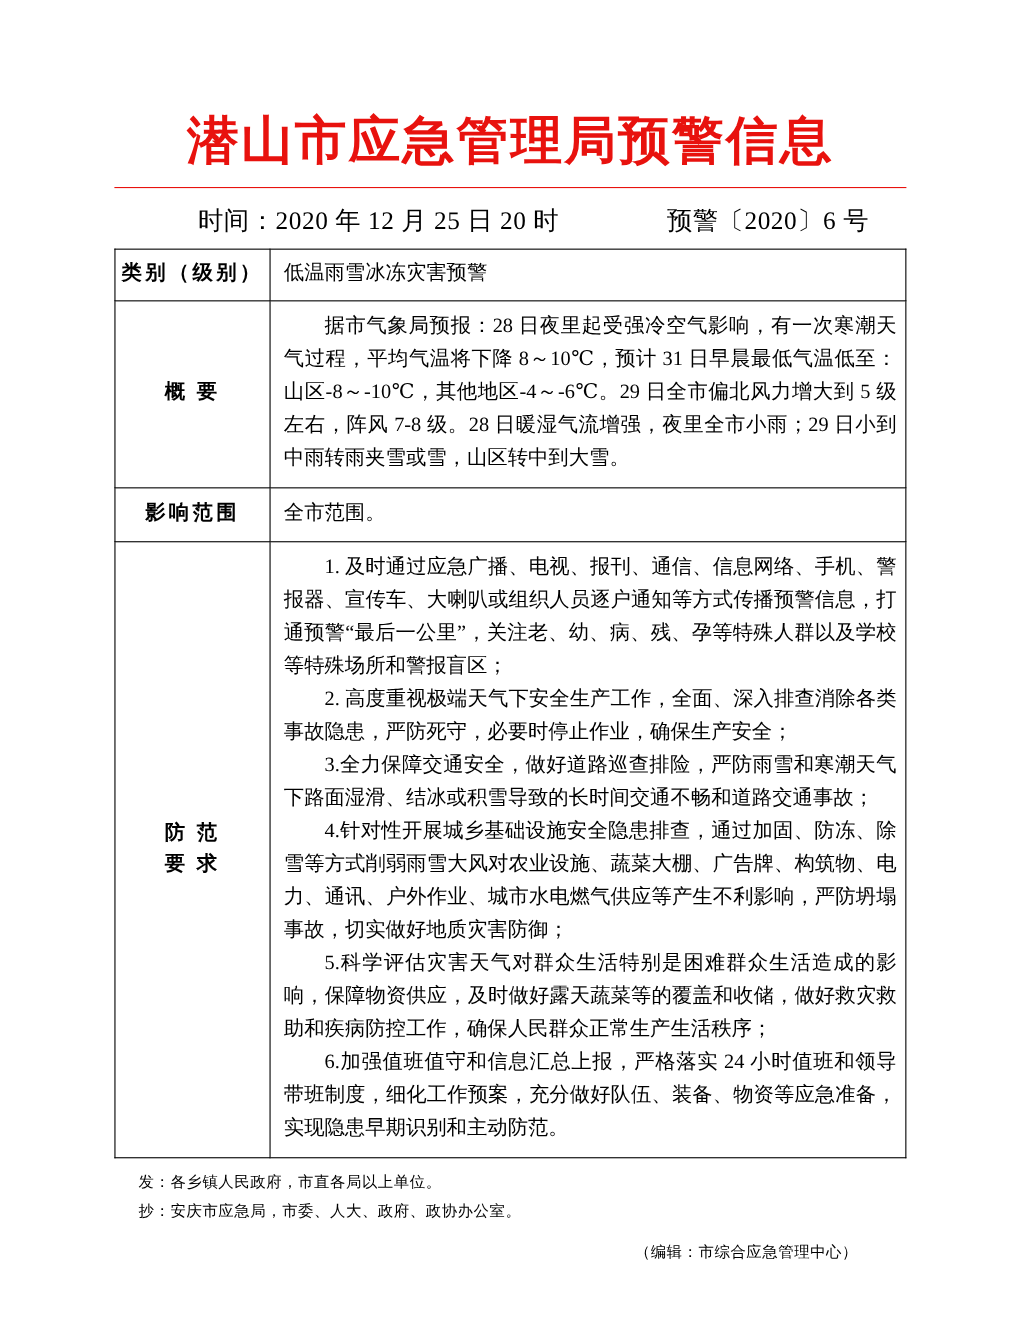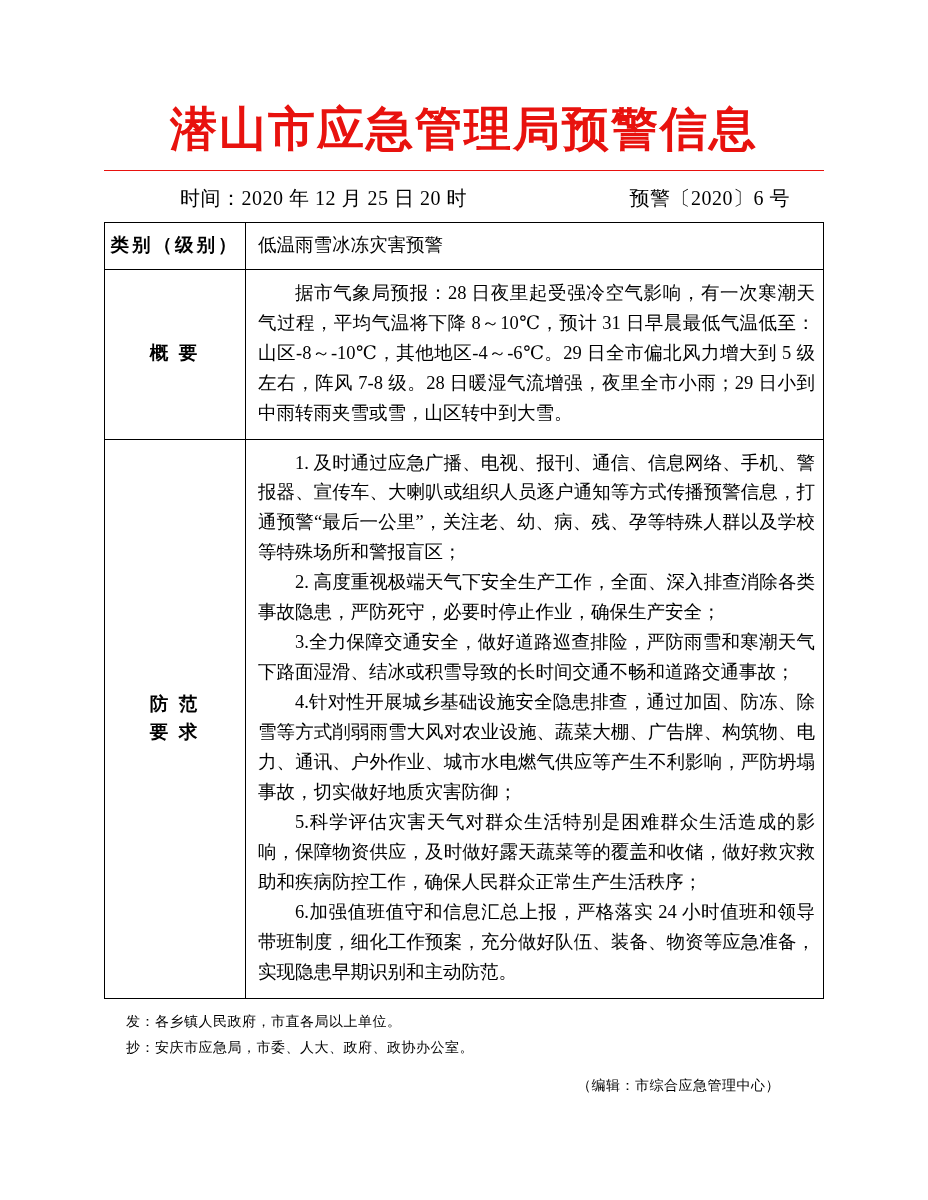--- a/index.html
+++ b/index.html
@@ -36,21 +36,21 @@
   .title-rule {
     border: none;
     border-top: 1.5px solid #e8120e;
     margin: 14px 0 0 0;
     width: 100%;
   }
   .meta-row {
     display: flex;
     justify-content: space-between;
     align-items: center;
-    font-size: 20px;
+    font-size: 23px;
     padding: 14px 6px 10px 6px;
     letter-spacing: 0.5px;
   }
   .meta-left { padding-left: 70px; }
   .meta-right { padding-right: 28px; }
 
   table.main {
     width: 100%;
     border-collapse: collapse;
     table-layout: fixed;
@@ -119,20 +119,26 @@
         <td class="label">类别（级别）</td>
         <td class="value centered">低温雨雪冰冻灾害预警</td>
       </tr>
       <tr>
         <td class="label">概 要</td>
         <td class="value">
           <p>据市气象局预报：28 日夜里起受强冷空气影响，有一次寒潮天气过程，平均气温将下降 8～10℃，预计 31 日早晨最低气温低至：山区-8～-10℃，其他地区-4～-6℃。29 日全市偏北风力增大到 5 级左右，阵风 7-8 级。28 日暖湿气流增强，夜里全市小雨；29 日小到中雨转雨夹雪或雪，山区转中到大雪。</p>
         </td>
       </tr>
       <tr>
+        <td class="label">影响范围</td>
+        <td class="value flat">
+          <p>全市范围。</p>
+        </td>
+      </tr>
+      <tr>
         <td class="label two-line">
           <div>防 范</div>
           <div>要 求</div>
         </td>
         <td class="value">
           <p>1. 及时通过应急广播、电视、报刊、通信、信息网络、手机、警报器、宣传车、大喇叭或组织人员逐户通知等方式传播预警信息，打通预警“最后一公里”，关注老、幼、病、残、孕等特殊人群以及学校等特殊场所和警报盲区；</p>
           <p>2. 高度重视极端天气下安全生产工作，全面、深入排查消除各类事故隐患，严防死守，必要时停止作业，确保生产安全；</p>
           <p>3.全力保障交通安全，做好道路巡查排险，严防雨雪和寒潮天气下路面湿滑、结冰或积雪导致的长时间交通不畅和道路交通事故；</p>
           <p>4.针对性开展城乡基础设施安全隐患排查，通过加固、防冻、除雪等方式削弱雨雪大风对农业设施、蔬菜大棚、广告牌、构筑物、电力、通讯、户外作业、城市水电燃气供应等产生不利影响，严防坍塌事故，切实做好地质灾害防御；</p>
           <p>5.科学评估灾害天气对群众生活特别是困难群众生活造成的影响，保障物资供应，及时做好露天蔬菜等的覆盖和收储，做好救灾救助和疾病防控工作，确保人民群众正常生产生活秩序；</p>

